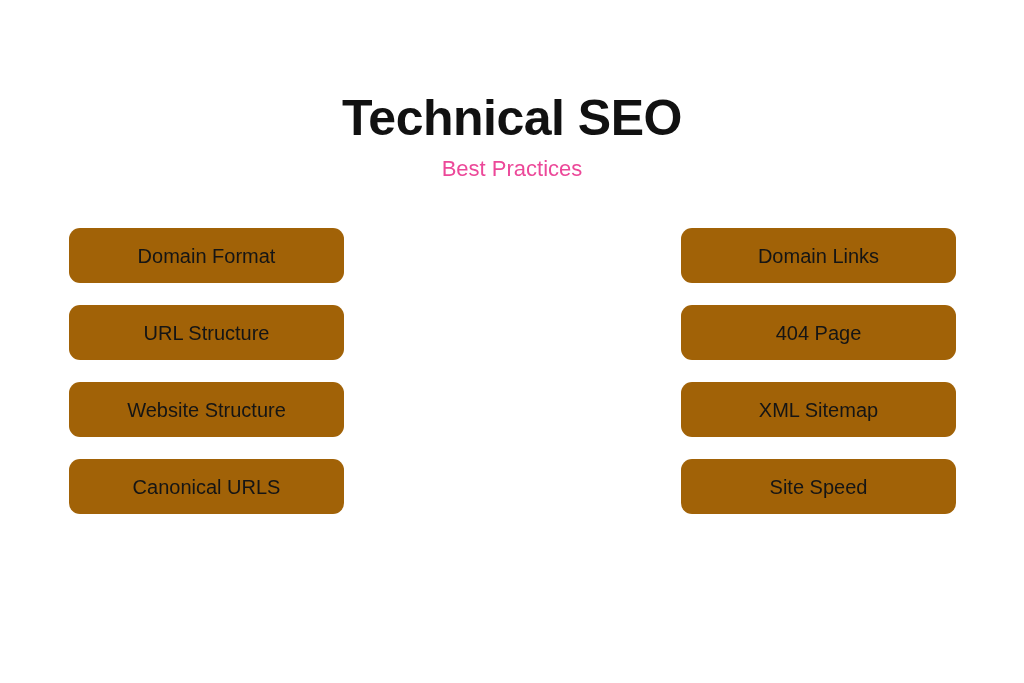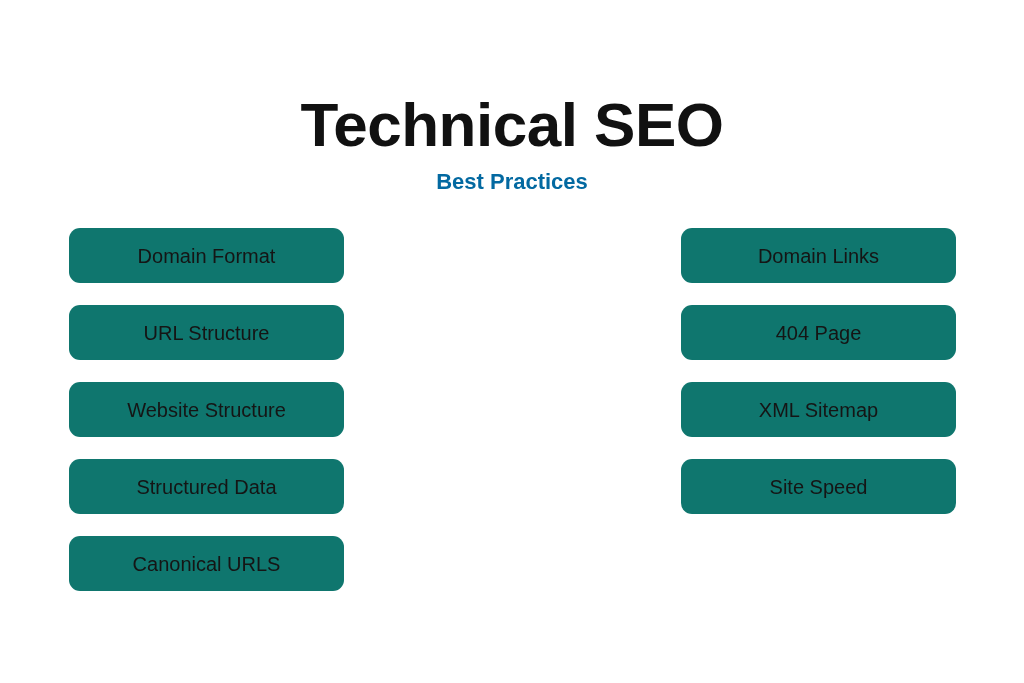--- a/index.html
+++ b/index.html
@@ -24,32 +24,32 @@
 
   
   .header {
     position: absolute;
     top: 92px;
     left: 0;
     width: 1024px;
     text-align: center;
   }
   .title {
-    font-size: 62px;
+    font-size: 50px;
     font-weight: 700;
     letter-spacing: -0.5px;
     color: #111111;
     line-height: 1.06;
     margin: 0;
     font-family: "Liberation Sans", sans-serif;
   }
   .subtitle {
     font-size: 22px;
-    font-weight: 700;
-    color: #0369a1;
+    font-weight: 400;
+    color: #ec4899;
     margin: 12px 0 0 0;
     line-height: 1.1;
     font-family: "Liberation Sans", sans-serif;
   }
 
   
   .columns {
     position: absolute;
     top: 228px;
     left: 69px;
@@ -61,21 +61,21 @@
   }
   .column {
     width: 275px;
     display: flex;
     flex-direction: column;
     gap: 22px;
   }
 
   .card {
     height: 55px;
-    background: #0f766e;
+    background: #a16207;
     border-radius: 11px;
     display: flex;
     align-items: center;
     justify-content: center;
     box-sizing: border-box;
     padding: 0 10px;
   }
   .card-label {
     font-size: 20px;
     font-weight: 400;
@@ -102,23 +102,20 @@
       <div class="card">
         <span class="card-label">Domain Format</span>
       </div>
       <div class="card">
         <span class="card-label">URL Structure</span>
       </div>
       <div class="card">
         <span class="card-label">Website Structure</span>
       </div>
       <div class="card">
-        <span class="card-label">Structured Data</span>
-      </div>
-      <div class="card">
         <span class="card-label">Canonical URLS</span>
       </div>
     </div>
 
     <div class="column">
       <div class="card">
         <span class="card-label">Domain Links</span>
       </div>
       <div class="card">
         <span class="card-label">404 Page</span>

